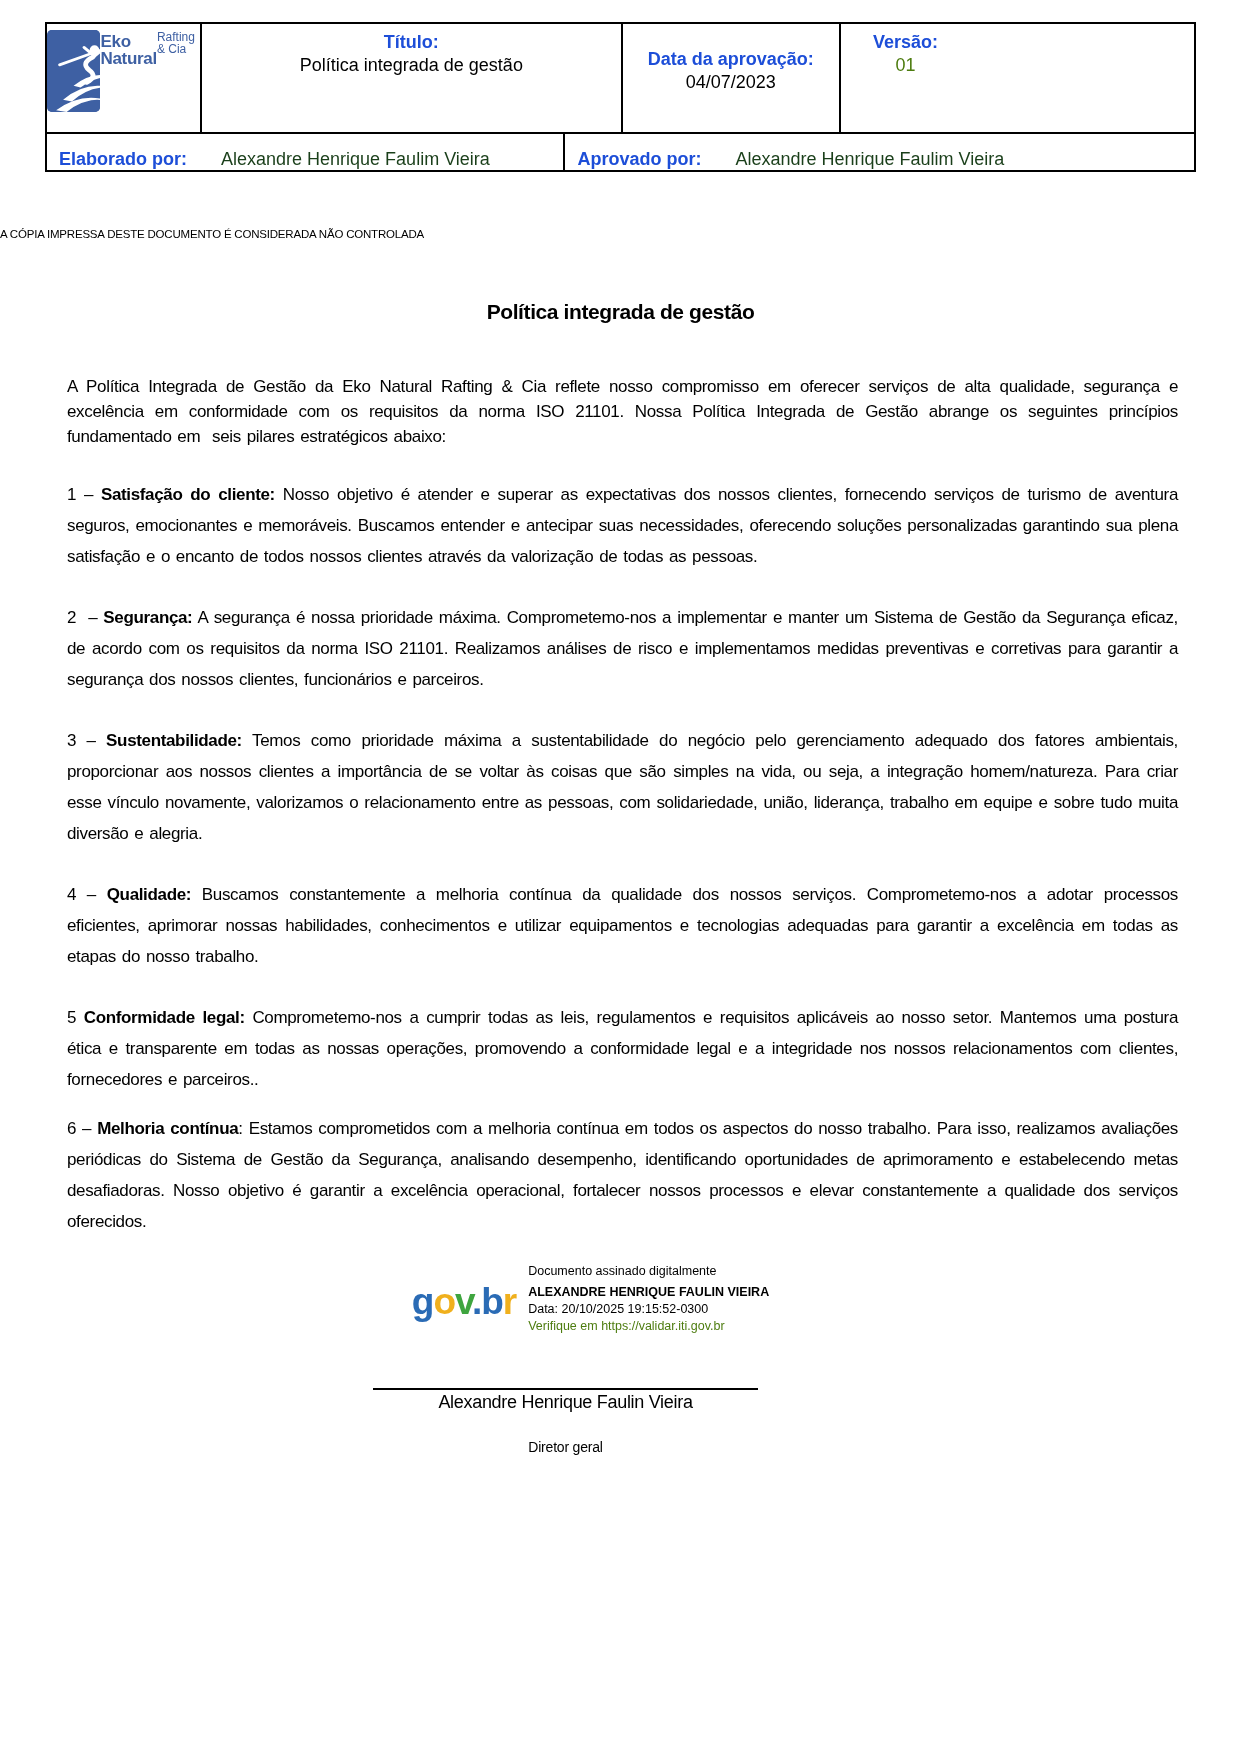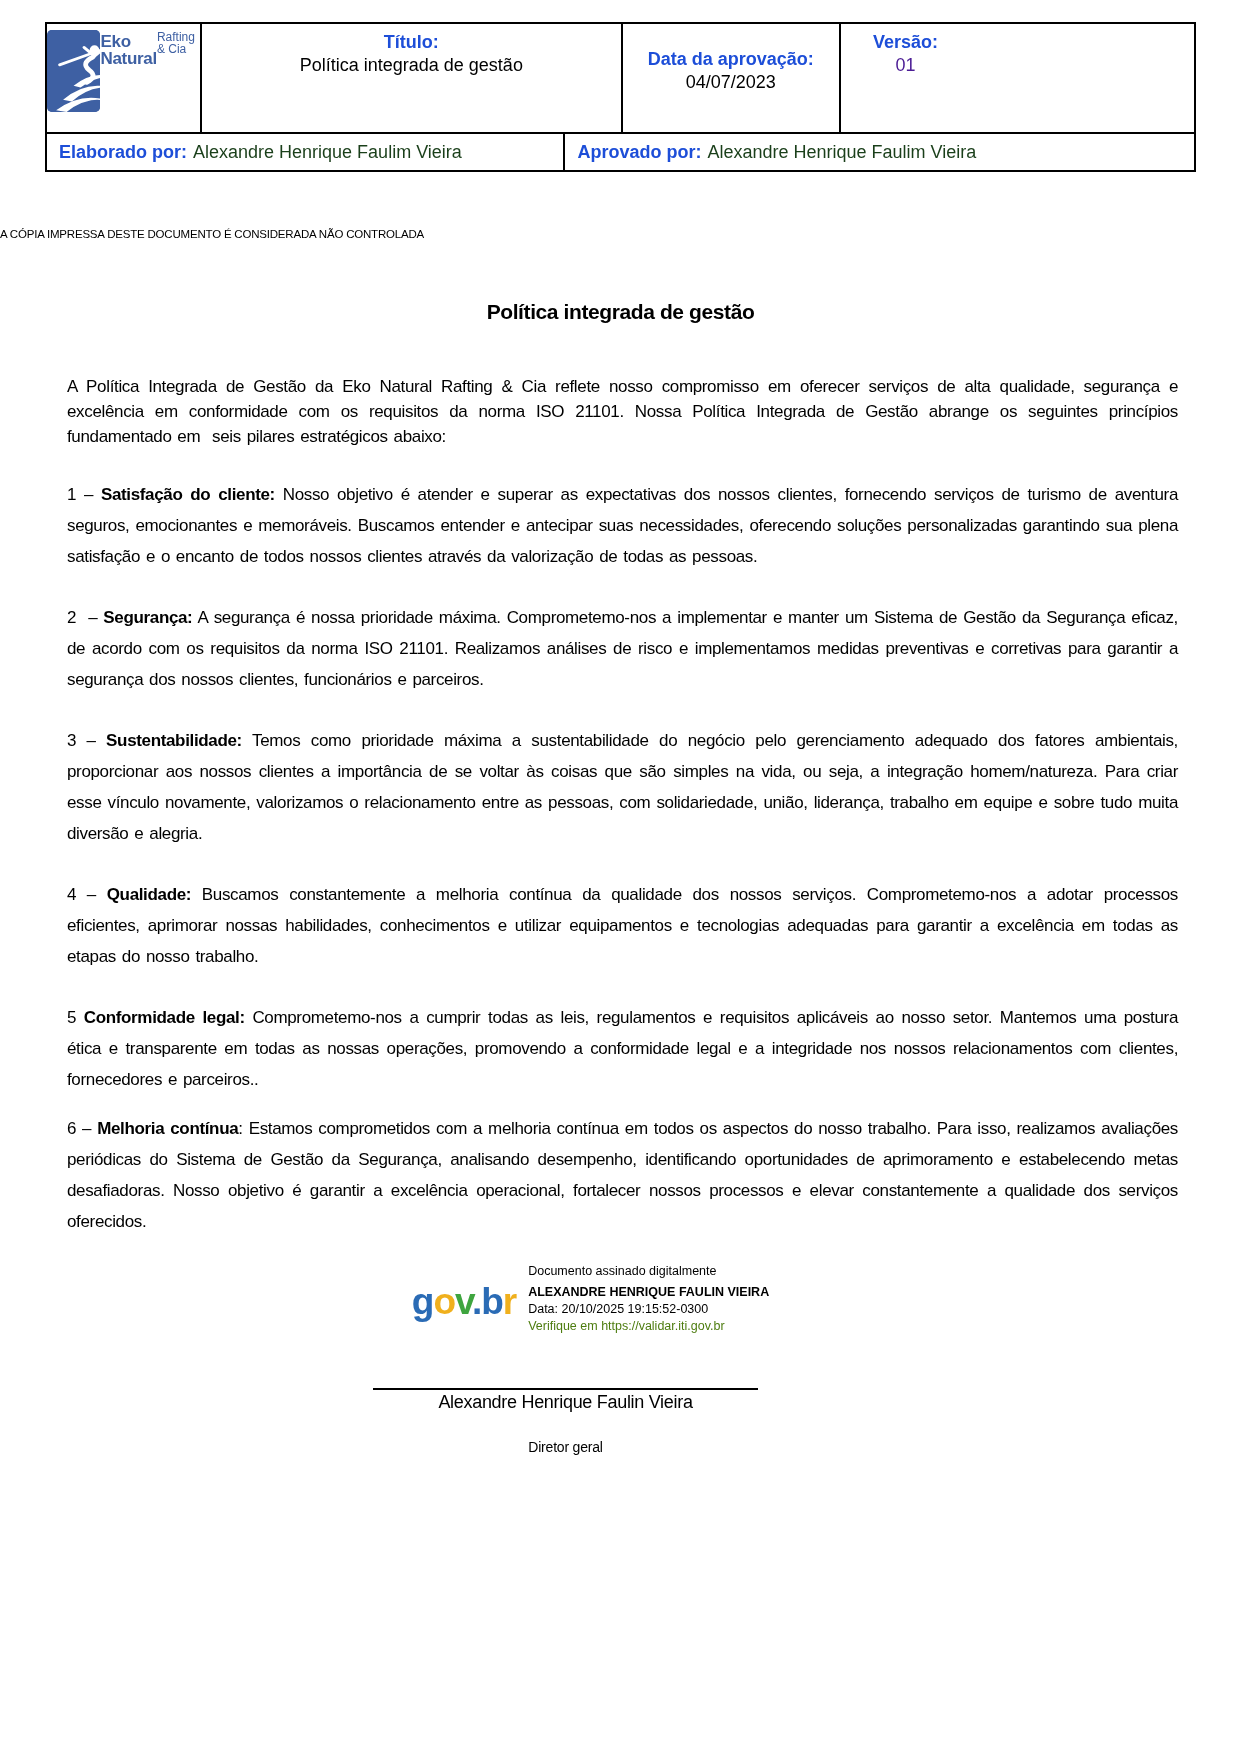--- a/index.html
+++ b/index.html
@@ -14,22 +14,22 @@
   .hdr-row1{display:flex;height:108px;}
   .hdr-row2{display:flex;height:36px;border-top:2px solid #000;}
   .hcell{box-sizing:border-box;}
   .hc-logo{width:13.5%;border-right:2px solid #000;display:flex;flex-direction:row;align-items:flex-start;padding-top:6px;}
   .hc-codigo{width:19.5%;border-right:2px solid #000;display:flex;align-items:center;padding-left:14px;font-size:18px;}
   .hc-titulo{width:36.7%;border-right:2px solid #000;text-align:center;padding-top:8px;}
   .hc-data{width:19%;border-right:2px solid #000;text-align:center;padding-top:25px;}
   .hc-versao{width:11.3%;text-align:center;padding-top:8px;}
   .hlabel{font-weight:bold;color:#1d4ed8;font-size:18px;}
   .hvalue{font-size:18px;margin-top:2px;}
-  .hvalue.green{color:#4c1d95;}
-  .hr2cell{display:flex;align-items:center;padding-left:12px;font-size:18px;box-sizing:border-box;}
+  .hvalue.green{color:#4d7c0f;}
+  .hr2cell{display:flex;align-items:flex-end;padding-left:12px;font-size:18px;box-sizing:border-box;gap:28px;}
   .hr2-left{width:45.2%;border-right:2px solid #000;}
   .hr2-right{width:54.8%;}
   .hr2cell .hlabel{margin-right:6px;}
   .hr2cell .hname{color:#1a3f1a;}
 
   
   .logo-box{width:88px;height:82px;background:#3e60a3;border-radius:5px;position:relative;overflow:hidden;}
   .logo-brand{color:#3e60a3;font-weight:bold;font-size:17px;letter-spacing:-0.3px;line-height:1;margin-top:3px;}
   .logo-sub{color:#3e60a3;font-size:12px;line-height:1;margin-top:1px;}
 

